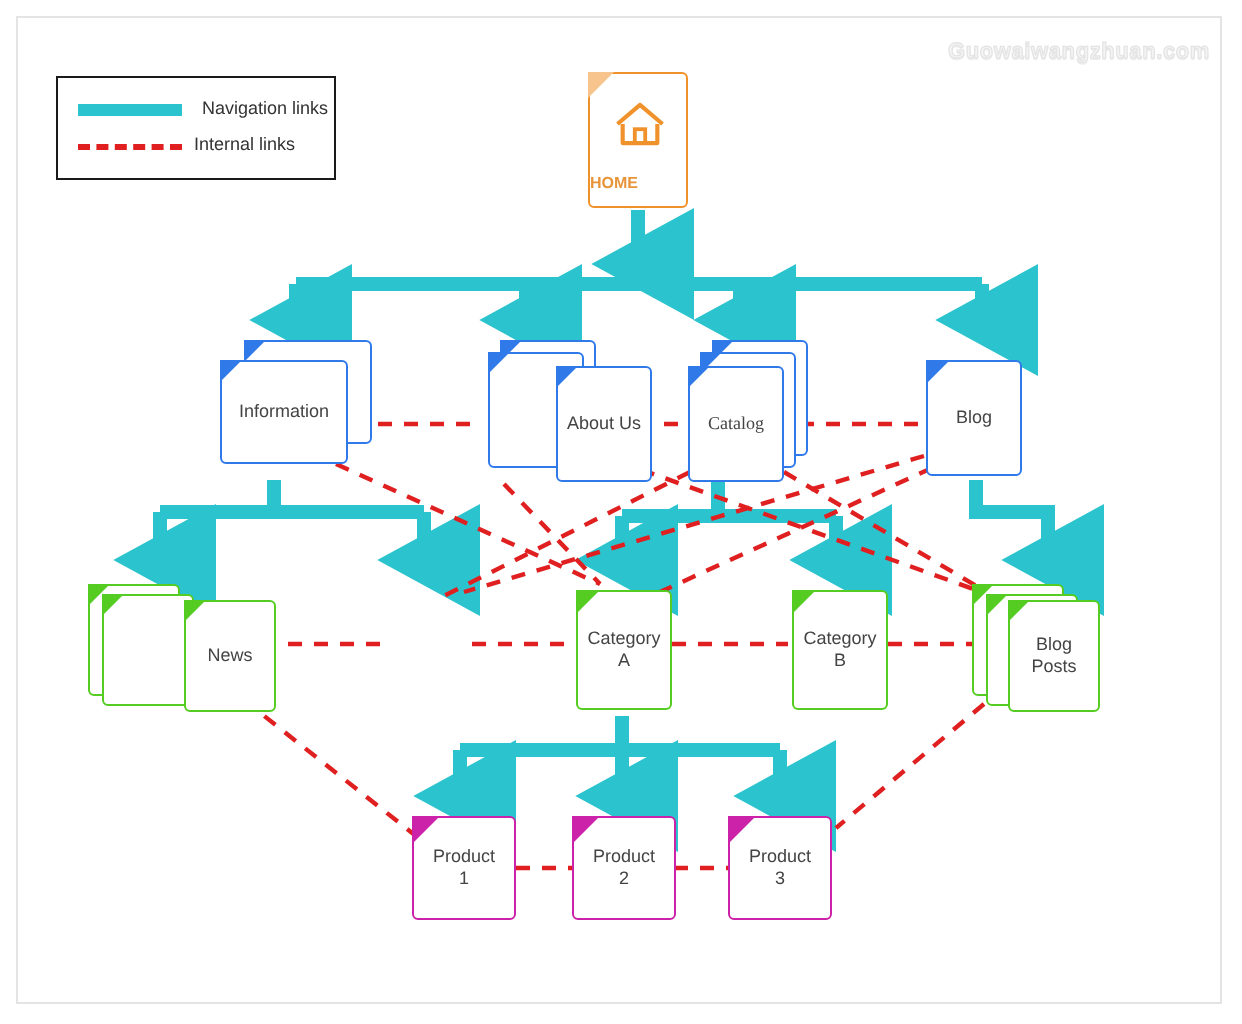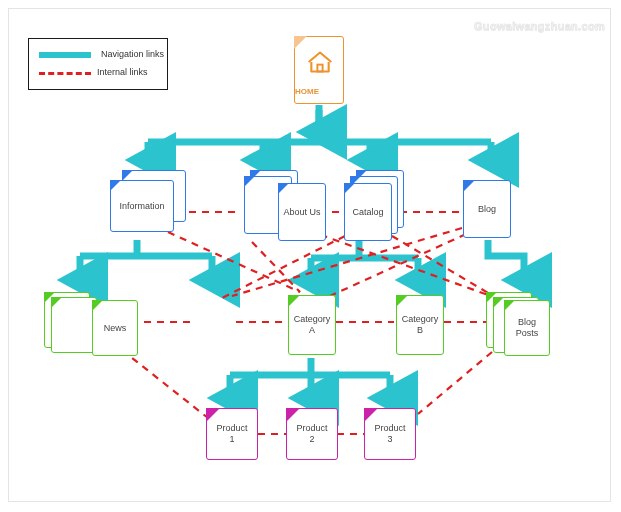--- a/index.html
+++ b/index.html
@@ -133,21 +133,21 @@
         <div style="position:absolute;left:-1px;top:-1px;width:0;height:0;border-left:11px solid #2f79e8;border-bottom:11px solid transparent;"></div>
       </div>
       <div class="page" style="left:0;top:13px;width:48px;height:58px;border-color:#2f79e8;margin-left:40px;">
         <div style="position:absolute;left:-1px;top:-1px;width:0;height:0;border-left:11px solid #2f79e8;border-bottom:11px solid transparent;"></div>
         <div class="lbl">About Us</div>
       </div>
     </div>
   </div>
 
   <div class="node" style="left:344px;top:170px;">
-    <div class="stackwrap" style="width:62px;height:72px;">
+    <div class="stackwrap" style="width:62px;height:72px;font-family:Liberation Serif, serif;">
       <div class="page" style="left:12px;top:0;width:48px;height:58px;border-color:#2f79e8;">
         <div style="position:absolute;left:-1px;top:-1px;width:0;height:0;border-left:11px solid #2f79e8;border-bottom:11px solid transparent;"></div>
       </div>
       <div class="page" style="left:6px;top:6px;width:48px;height:58px;border-color:#2f79e8;">
         <div style="position:absolute;left:-1px;top:-1px;width:0;height:0;border-left:11px solid #2f79e8;border-bottom:11px solid transparent;"></div>
       </div>
       <div class="page" style="left:0;top:13px;width:48px;height:58px;border-color:#2f79e8;">
         <div style="position:absolute;left:-1px;top:-1px;width:0;height:0;border-left:11px solid #2f79e8;border-bottom:11px solid transparent;"></div>
         <div class="lbl">Catalog</div>
       </div>

